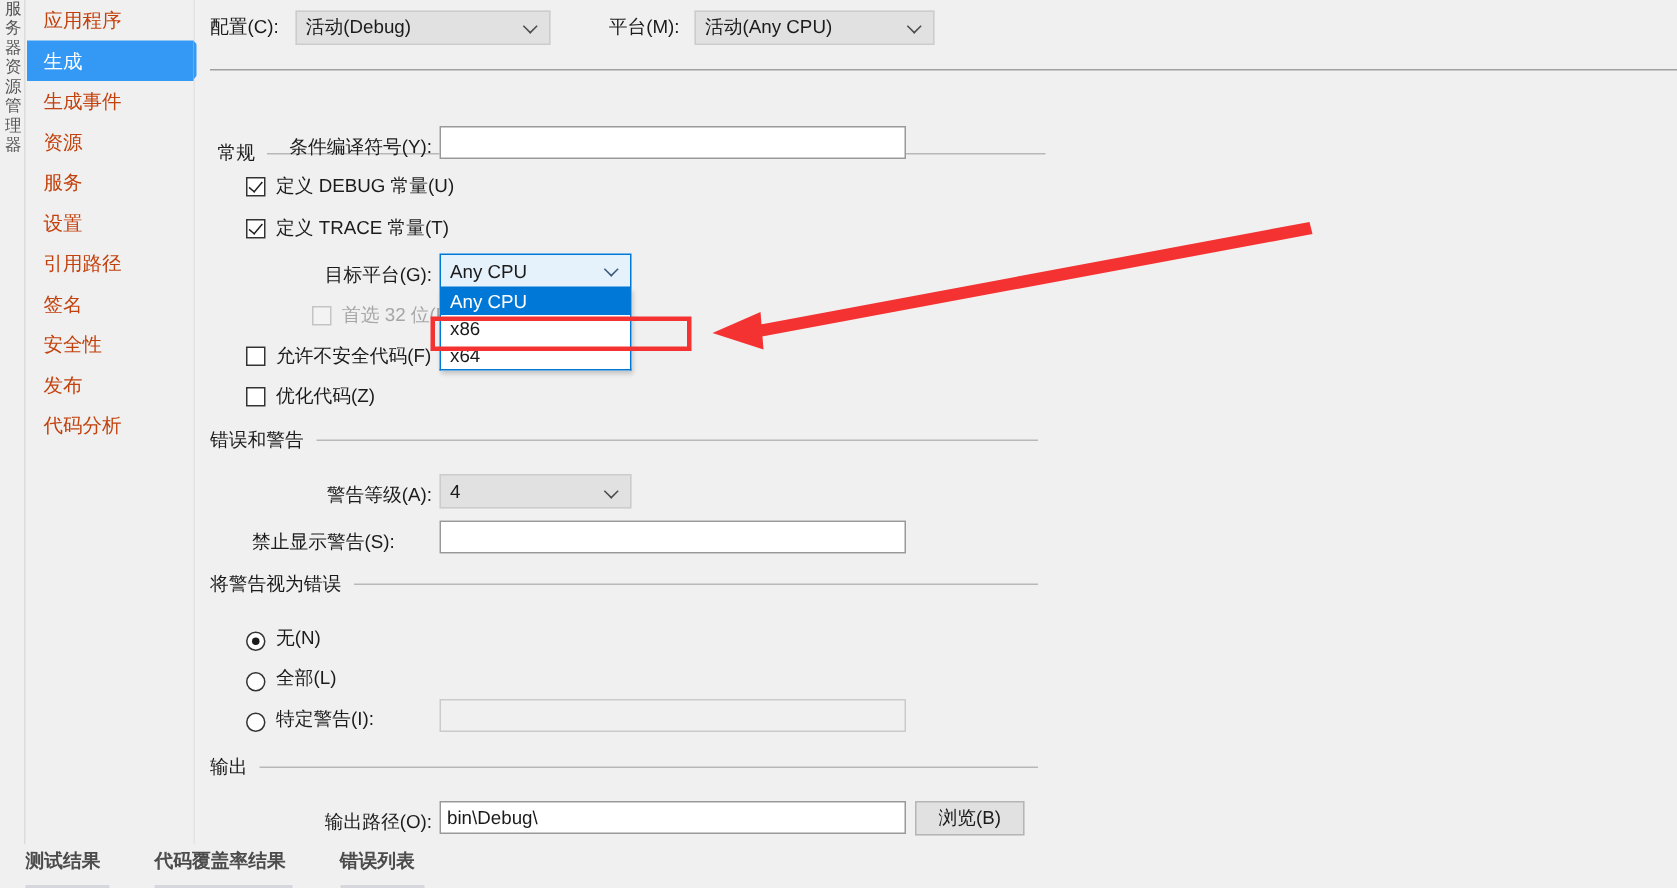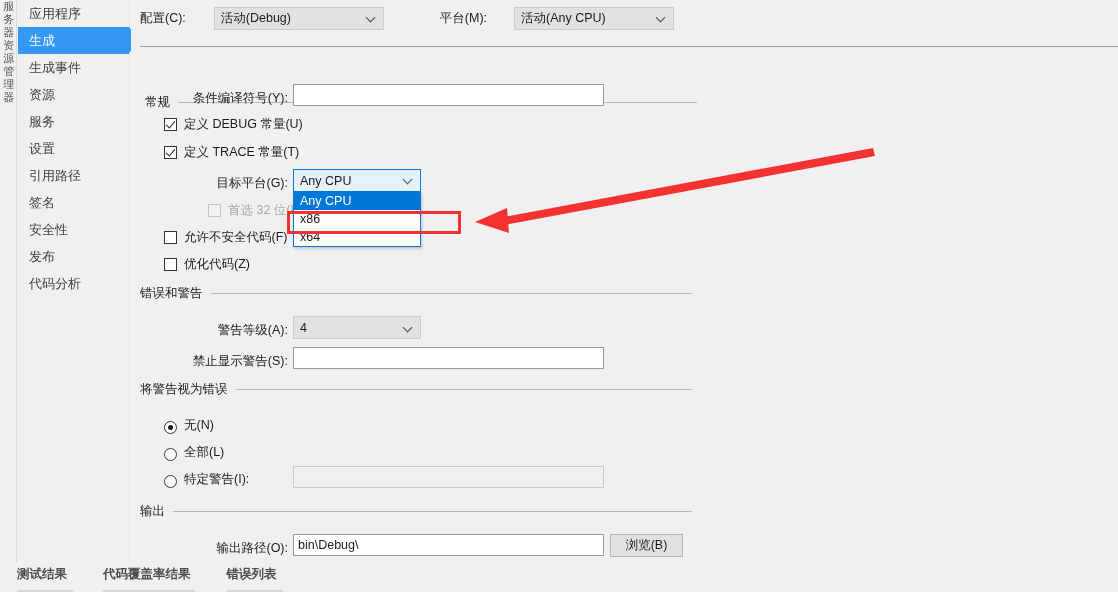--- a/index.html
+++ b/index.html
@@ -51,21 +51,21 @@
     width: 112px; height: 563px;
     background: #f0f0f0;
     border-right: 1px solid #e4e4e4;
   }
   .side-item {
     position: relative;
     height: 27px;
     line-height: 27px;
     padding-left: 11px;
     font-size: 13px;
-    color: #404040;
+    color: #c2410c;
     white-space: nowrap;
     cursor: default;
   }
   .side-item.selected {
     background: #3399f5;
     color: #ffffff;
   }
   .side-item.selected::after {
     content: "";
     position: absolute;
@@ -85,21 +85,20 @@
     background: #f0f0f0;
     overflow: hidden;
   }
 
   .toprow {
     position: absolute;
     left: 9px; top: 6px;
     height: 24px;
     display: flex;
     align-items: center;
-    gap: 17px;
   }
   .lbl {
     font-size: 12.5px;
     color: #1b1b1b;
     white-space: nowrap;
   }
 
   .topsep {
     position: absolute;
     left: 9px; top: 46px;
@@ -453,21 +452,21 @@
       <span>错误和警告</span>
       <span class="rule"></span>
     </div>
 
     <div class="lbl" style="position:absolute; left:37px; top:322px; width:120px; text-align:right;">警告等级(A):</div>
     <div class="combo" style="position:absolute; left:162px; top:316px; width:128px;">
       <span>4</span>
       <span class="chev"></span>
     </div>
 
-    <div class="lbl" style="position:absolute; left:37px; top:353px; width:120px; text-align:right;">禁止显示警告(S):</div>
+    <div class="lbl" style="position:absolute; left:37px; top:353px; width:120px; text-align:left;">禁止显示警告(S):</div>
     <div class="tbox" style="left:162px; top:347px; width:311px;"></div>
 
     <div class="group" style="left:9px; top:381px; width:552px;">
       <span>将警告视为错误</span>
       <span class="rule"></span>
     </div>
 
     <div class="rdrow" style="left:33px; top:417px;">
       <span class="rd checked"></span>
       <span>无(N)</span>

